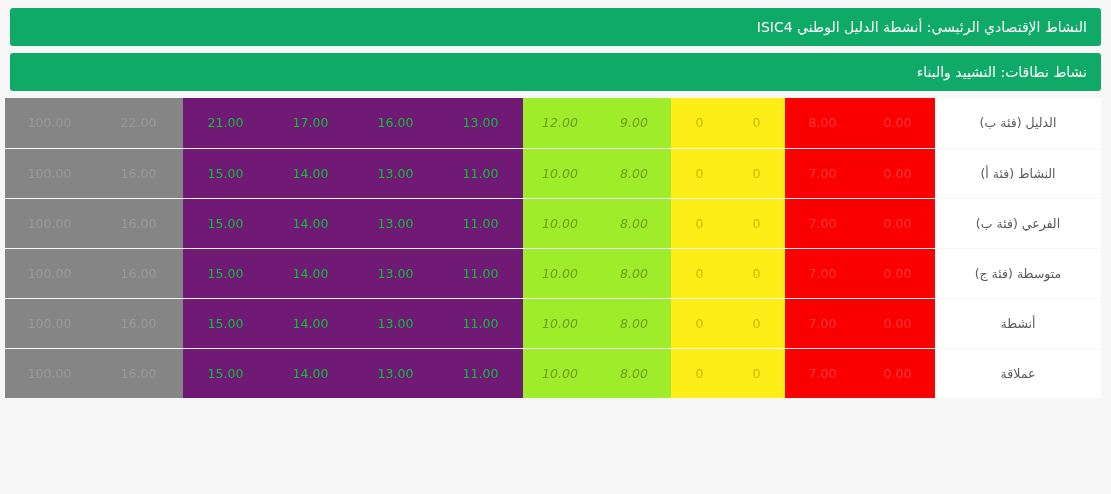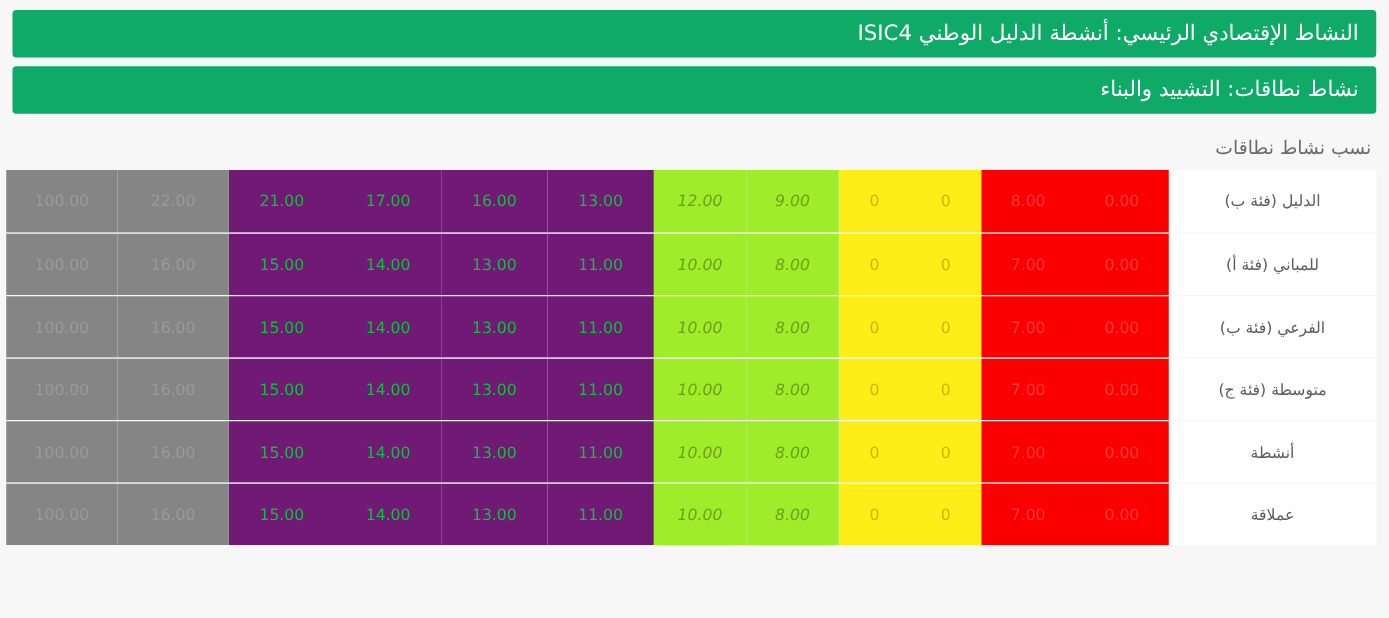--- a/index.html
+++ b/index.html
@@ -23,21 +23,21 @@
   }
   .banner {
     background: #0fa968;
     color: #ffffff;
     height: 38px;
     line-height: 38px;
     border-radius: 3px;
     margin-bottom: 7px;
     padding: 0 14px;
     text-align: right;
-    font-size: 17px;
+    font-size: 14px;
     white-space: nowrap;
     overflow: hidden;
     direction: rtl;
   }
 
   
   .section-title {
     text-align: right;
     color: #6b6b6b;
     font-size: 15px;
@@ -87,42 +87,41 @@
 </head>
 <body>
 
 <div id="page">
 
   <div class="banner-stack">
     <div class="banner">النشاط الإقتصادي الرئيسي: أنشطة الدليل الوطني ISIC4</div>
     <div class="banner">نشاط نطاقات: التشييد والبناء</div>
   </div>
 
-  <div class="section-title">نسب نشاط نطاقات</div>
 
   <div class="matrix-wrap">
     <table class="matrix">
       <tbody>
           <tr class="row">
             <td class="c-label">الدليل (فئة ب)</td>
             <td class="c-red">0.00</td>
             <td class="c-red">8.00</td>
             <td class="c-yellow">0</td>
             <td class="c-yellow">0</td>
             <td class="c-ygreen">9.00</td>
             <td class="c-ygreen">12.00</td>
             <td class="c-green">13.00</td>
             <td class="c-green">16.00</td>
             <td class="c-green">17.00</td>
             <td class="c-green">21.00</td>
             <td class="c-gray">22.00</td>
             <td class="c-gray">100.00</td>
           </tr>
           <tr class="row">
-            <td class="c-label">للمباني (فئة أ)</td>
+            <td class="c-label">النشاط (فئة أ)</td>
             <td class="c-red">0.00</td>
             <td class="c-red">7.00</td>
             <td class="c-yellow">0</td>
             <td class="c-yellow">0</td>
             <td class="c-ygreen">8.00</td>
             <td class="c-ygreen">10.00</td>
             <td class="c-green">11.00</td>
             <td class="c-green">13.00</td>
             <td class="c-green">14.00</td>
             <td class="c-green">15.00</td>

